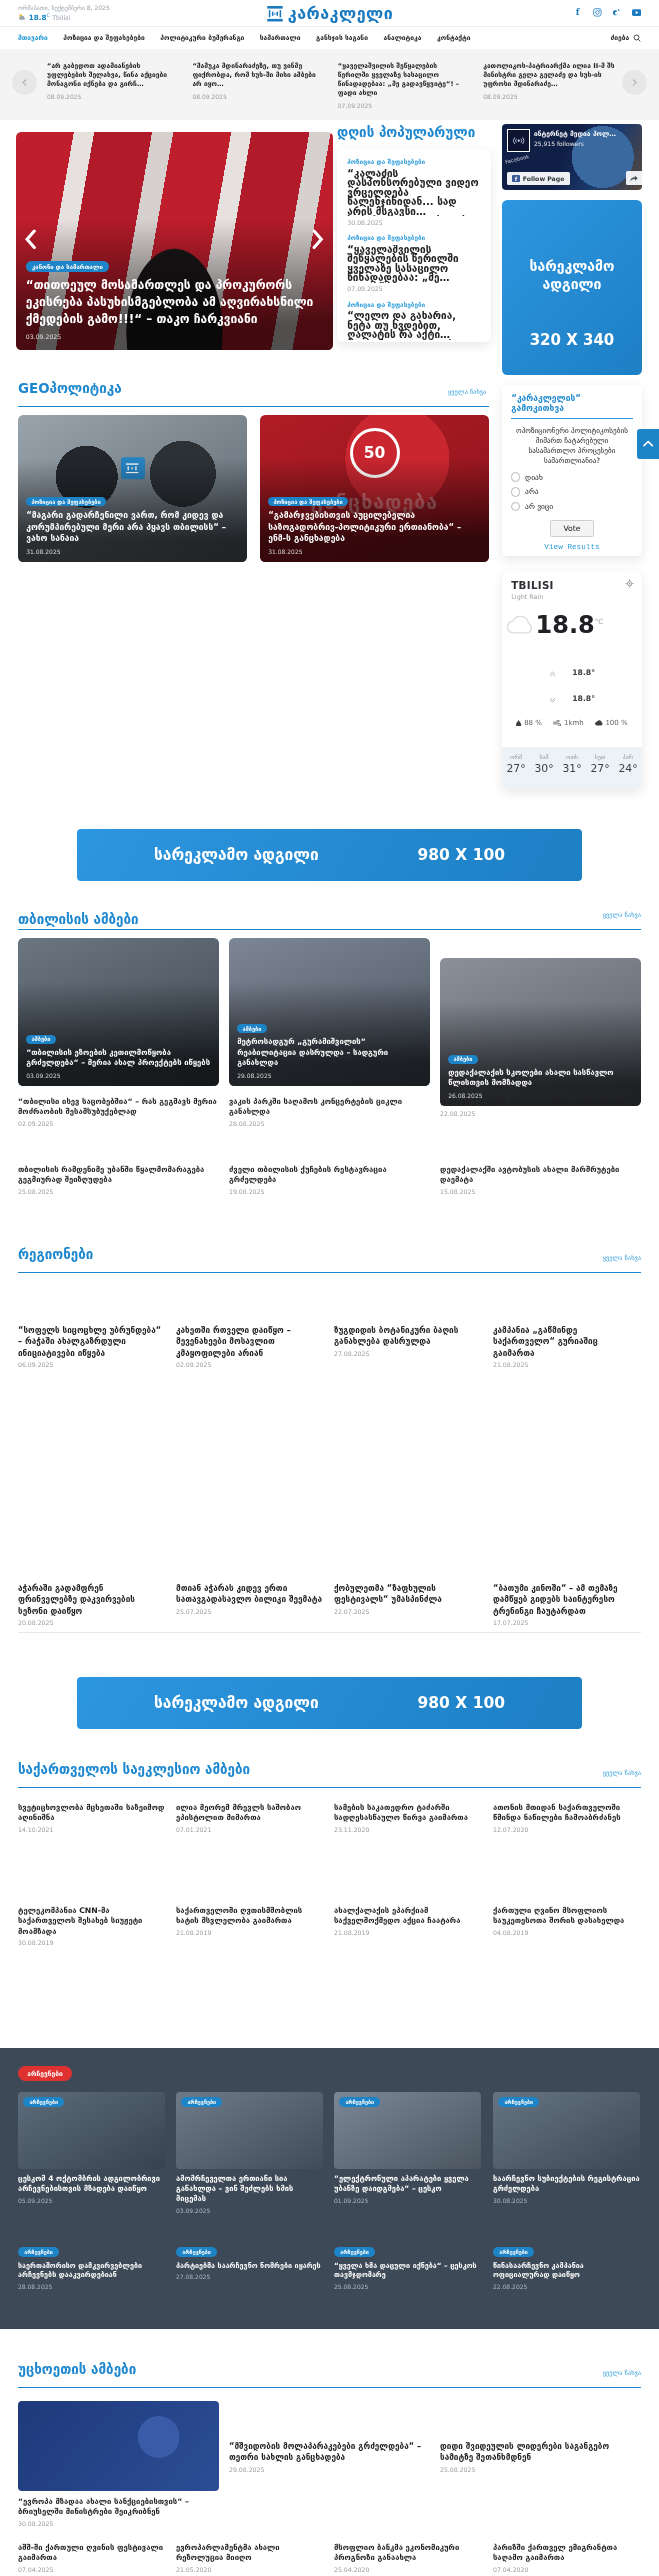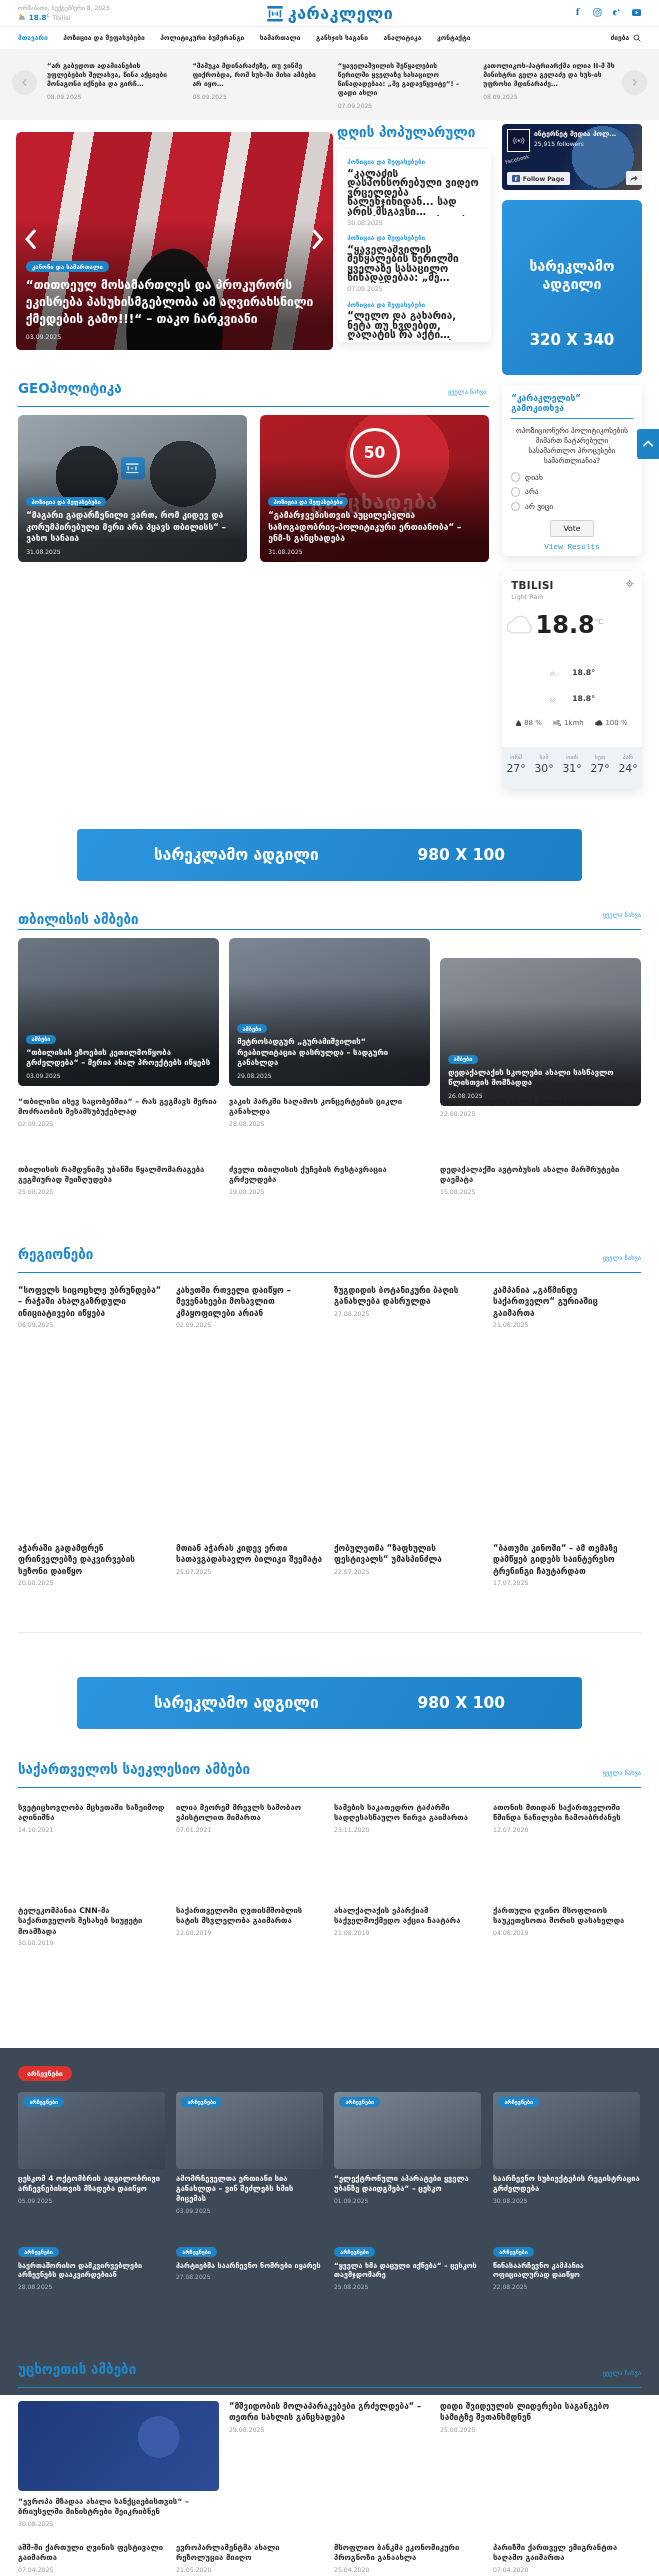--- a/index.html
+++ b/index.html
@@ -84,38 +84,38 @@
   .underline{height:1px;background:#1d84c8;}
   .card{border-radius:5.2px;overflow:hidden;cursor:pointer;}
   .card-shade{position:absolute;left:0;bottom:0;width:100%;height:70%;background:linear-gradient(rgba(0,0,0,0),rgba(0,0,0,.66) 78%);}
   .card-cap{position:absolute;left:8.2px;right:8.2px;bottom:7.2px;}
   .card-cap .badge{font-size:5.7px;padding:1.5px 5.2px;}
   .card-t{margin-top:4.1px;font-size:8.5px;line-height:11.3px;font-weight:bold;color:#fff;}
   .card-t.sm{font-size:7.7px;line-height:10.3px;}
   .card-d{margin-top:3.6px;font-size:6px;color:#d9d9d9;}
   .news-item{cursor:pointer;}
   .ni-t{font-size:7.7px;line-height:10.3px;font-weight:bold;color:#1f1f1f;}
-  .ni-t.lg{font-size:8.2px;line-height:11.3px;}
+  .ni-t.lg{font-size:8.2px;line-height:11.3px;margin-top:40px;}
   .play-logo{position:absolute;left:50%;top:36%;transform:translate(-50%,-50%);width:24px;height:21.6px;border-radius:3.1px;background:rgba(32,130,197,.92);display:flex;align-items:center;justify-content:center;}
   
   .ph-geo1{background:radial-gradient(circle 36px at 30% 42%,#23272c 0 31px,rgba(0,0,0,0) 31px),radial-gradient(circle 38px at 72% 40%,#2c3136 0 33px,rgba(0,0,0,0) 33px),linear-gradient(150deg,#9aa4ac,#5b6670);}
   .ph-geo2{background:radial-gradient(circle 62px at 60% 30%,#c92630 0 52px,rgba(0,0,0,0) 52px),linear-gradient(150deg,#b01c24,#8e141d);}
   .geo2-ring{position:absolute;left:50%;top:26%;transform:translate(-50%,-50%);width:44px;height:44px;border:3.6px solid #fff;border-radius:50%;display:flex;align-items:center;justify-content:center;font-size:15.5px;font-weight:bold;color:#fff;}
   .geo2-word{position:absolute;left:0;right:0;top:52%;text-align:center;font-size:19.6px;font-weight:bold;color:rgba(255,255,255,.35);letter-spacing:1px;white-space:nowrap;overflow:hidden;}
   .ph-t1{background:linear-gradient(160deg,#6b7681,#3c454e);}
   .ph-t2{background:linear-gradient(160deg,#7d8694,#49525e);}
   .ph-t3{background:linear-gradient(160deg,#8b9099,#565c66);}
   .ph-el1{background:linear-gradient(150deg,#5d6c7b,#37424e);}
   .ph-el2{background:linear-gradient(150deg,#6d7a88,#414c58);}
   .ph-el3{background:linear-gradient(150deg,#7b8795,#4a5560);}
   .ph-el4{background:linear-gradient(150deg,#667482,#3d4854);}
   .ph-fx1{background:radial-gradient(circle 24px at 70% 40%,#3a5ca8 0 20.6px,rgba(0,0,0,0) 21px),linear-gradient(130deg,#1e3a7a,#2c4d96);}
   .adbar{left:77px;width:505px;height:52px;border-radius:4.1px;background:linear-gradient(120deg,#2d96e0,#1d7fc4);display:flex;align-items:center;justify-content:space-between;padding:0 77px;box-sizing:border-box;cursor:pointer;}
   .adbar span{font-size:15.5px;font-weight:bold;color:#fff;}
-  .elections{left:0;top:2048px;width:659px;height:347px;background:#3d4956;}
+  .elections{left:0;top:2048px;width:659px;height:281px;background:#3d4956;}
   .el-badge{display:inline-block;background:#e03131;color:#fff;font-size:6.7px;font-weight:bold;padding:3.6px 9.3px;border-radius:8.8px;cursor:pointer;}
   .el-card{width:147px;cursor:pointer;}
   .el-img{position:relative;width:147px;height:77px;border-radius:4.1px;overflow:hidden;}
   .el-img .badge{position:absolute;left:5.2px;top:5.2px;font-size:5.4px;}
   .el-t{margin-top:5.2px;font-size:7.5px;line-height:9.8px;font-weight:bold;color:#fff;}
   .el-d{margin-top:3.1px;font-size:6px;color:#aeb7bf;}
   .el-item .el-t{margin-top:3.6px;font-size:7.2px;line-height:9.5px;}
   .fx-img{width:201px;height:90px;border-radius:4.1px;overflow:hidden;position:relative;margin-bottom:6.2px;}
   .divider{height:0.5px;background:#e8e8e8;}
   .totop{left:637px;top:429px;width:23px;height:30px;background:#1d84c8;border-radius:3.1px 0 0 3.1px;display:flex;align-items:center;justify-content:center;cursor:pointer;}

